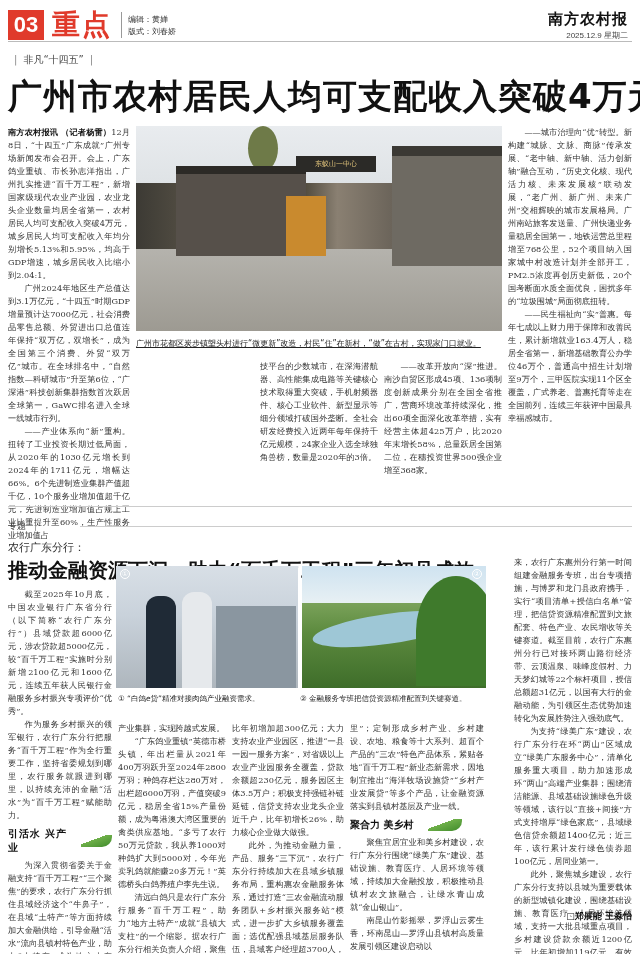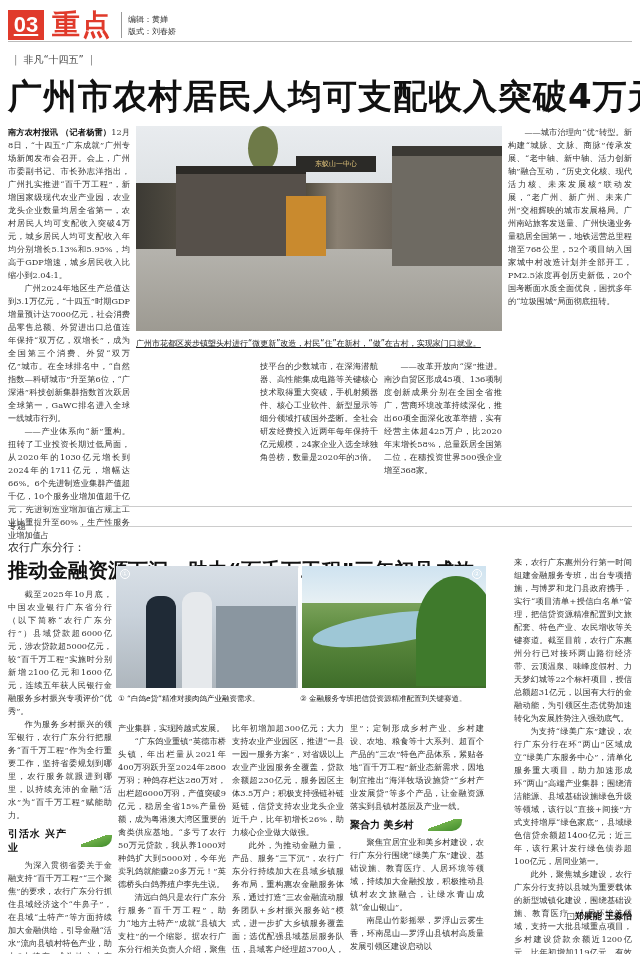--- a/index.html
+++ b/index.html
@@ -1,20 +1,20 @@
 <!DOCTYPE html>
 <html><head>
 <meta charset="utf-8">
 <style>
   * { box-sizing: border-box; margin: 0; padding: 0; }
   html, body { width: 640px; height: 954px; background: #fff; overflow: hidden; }
   body { position: relative; font-family: "DejaVu Serif", serif; color: #222; }
 
   .masthead { position: absolute; left: 8px; top: 8px; width: 624px; height: 34px; border-bottom: 1px solid #bbb; }
-  .page-no { position: absolute; left: 0; top: 2px; width: 36px; height: 30px; background: #e03a2b; color: #fff; font: bold 22px "Liberation Sans", sans-serif; text-align: center; line-height: 30px; text-decoration: underline; }
+  .page-no { position: absolute; left: 0; top: 2px; width: 36px; height: 30px; background: #e03a2b; color: #fff; font: bold 22px "Liberation Sans", sans-serif; text-align: center; line-height: 30px; }
   .section-name { position: absolute; left: 44px; top: 0; font: bold 28px "DejaVu Sans", sans-serif; color: #e03a2b; line-height: 34px; letter-spacing: 2px; }
   .vsep { position: absolute; left: 113px; top: 4px; width: 1px; height: 26px; background: #999; }
   .editors { position: absolute; left: 120px; top: 6px; font: 8px "DejaVu Sans", sans-serif; color: #333; line-height: 12px; }
   .paper-brand { position: absolute; right: 4px; top: 2px; text-align: right; }
   .paper-logo { font: bold 15px "DejaVu Serif", serif; color: #111; letter-spacing: 1px; }
   .paper-date { font: 8px "Liberation Sans", sans-serif; color: #444; margin-top: 1px; }
 
   .kicker { position: absolute; left: 8px; top: 53px; font: 10px "DejaVu Sans", sans-serif; color: #444; }
   .kicker .bar { color: #888; margin: 0 6px; }
 
@@ -71,29 +71,33 @@
 <body>
 
 <header class="masthead">
   <div class="page-no">03</div>
   <div class="section-name">重点</div>
   <div class="vsep"></div>
   <div class="editors">
     <div>编辑：黄婵</div>
     <div>版式：刘春娇</div>
   </div>
+  <div class="paper-brand">
+    <div class="paper-logo">南方农村报</div>
+    <div class="paper-date">2025.12.9 星期二</div>
+  </div>
 </header>
 
 <div class="kicker">
   <span class="bar">|</span><span>非凡“十四五”</span><span class="bar">|</span>
 </div>
 <h1 class="headline">广州市农村居民人均可支配收入突破4万元</h1>
 
 <div class="col" style="left:8px; top:126px; width:122px;">
-  <p class="noindent"><b>南方农村报讯 （记者杨雷）</b><span>12月8日，“十四五”广东成就”广州专场新闻发布会召开。会上，广州市委副书记、市长孙志洋指出，广州扎实推进“百千万工程”，新增国家级现代农业产业园，农业龙头企业数量均居全省第一，农村居民人均可支配收入突破4万元，城乡居民人均可支配收入年均分别增长5.13%和5.95%，均高于GDP增速，城乡居民收入比缩小到2.04:1。</span></p>
+  <p class="noindent"><b>南方农村报讯 （记者杨雷）</b><span>12月8日，“十四五”广东成就”广州专场新闻发布会召开。会上，广东鸽业重镇、市长孙志洋指出，广州扎实推进“百千万工程”，新增国家级现代农业产业园，农业龙头企业数量均居全省第一，农村居民人均可支配收入突破4万元，城乡居民人均可支配收入年均分别增长5.13%和5.95%，均高于GDP增速，城乡居民收入比缩小到2.04:1。</span></p>
   <p>广州2024年地区生产总值达到3.1万亿元，“十四五”时期GDP增量预计达7000亿元，社会消费品零售总额、外贸进出口总值连年保持“双万亿，双增长”，成为全国第三个消费、外贸“双万亿”城市。在全球排名中，“自然指数—科研城市”升至第6位，“广深港”科技创新集群指数首次跃居全球第一，GaWC排名进入全球一线城市行列。</p>
   <p>——产业体系向“新”重构。扭转了工业投资长期过低局面，从2020年的1030亿元增长到2024年的1711亿元，增幅达66%。6个先进制造业集群产值超千亿，10个服务业增加值超千亿元，先进制造业增加值占规上工业比重提升至60%，生产性服务业增加值占</p>
 </div>
 
 <div class="photo1">
   <div class="tree"></div>
   <div class="building"></div>
   <div class="sign">东蚁山一中心</div>
   <div class="door"></div>
   <div class="house-right"></div>
@@ -103,20 +107,21 @@
 <div class="col" style="left:136px; top:360px; width:118px;">
 </div>
 <div class="col" style="left:260px; top:360px; width:118px;">
   <p class="noindent">技平台的少数城市，在深海潜航器、高性能集成电路等关键核心技术取得重大突破，手机射频器件、核心工业软件、新型显示等细分领域打破国外垄断。全社会研发经费投入近两年每年保持千亿元规模，24家企业入选全球独角兽榜，数量是2020年的3倍。</p>
 </div>
 <div class="col" style="left:384px; top:360px; width:118px;">
   <p>——改革开放向“深”推进。南沙自贸区形成45项、136项制度创新成果分别在全国全省推广，营商环境改革持续深化，推出60项全面深化改革举措，实有经营主体超425万户，比2020年末增长58%，总量跃居全国第二位，在穗投资世界500强企业增至368家。</p>
 </div>
 <div class="col" style="left:508px; top:126px; width:124px;">
   <p>——城市治理向“优”转型。新构建“城脉、文脉、商脉”传承发展、“老中轴、新中轴、活力创新轴”融合互动，“历史文化核、现代活力核、未来发展核”联动发展，“老广州、新广州、未来广州”交相辉映的城市发展格局。广州南站旅客发送量、广州快递业务量稳居全国第一，地铁运营总里程增至768公里，52个项目纳入国家城中村改造计划并全部开工，PM2.5浓度再创历史新低，20个国考断面水质全面优良，困扰多年的“垃圾围城”局面彻底扭转。</p>
+  <p>——民生福祉向“实”普惠。每年七成以上财力用于保障和改善民生，累计新增就业163.4万人，稳居全省第一，新增基础教育公办学位46万个，普通高中招生计划增至9万个，三甲医院实现11个区全覆盖，广式养老、普惠托育等走在全国前列，连续三年获评中国最具幸福感城市。</p>
 </div>
 
 <div class="divider"></div>
 
 <div class="topic-tag"><span>专题</span><span class="bar">|</span></div>
 <div class="topic-line"></div>
 <div class="sub-kicker">农行广东分行：</div>
 <h2 class="headline2">推动金融资源下沉，助力“百千万工程”三年初见成效</h2>
 
 <div class="col" style="left:8px; top:588px; width:104px;">

